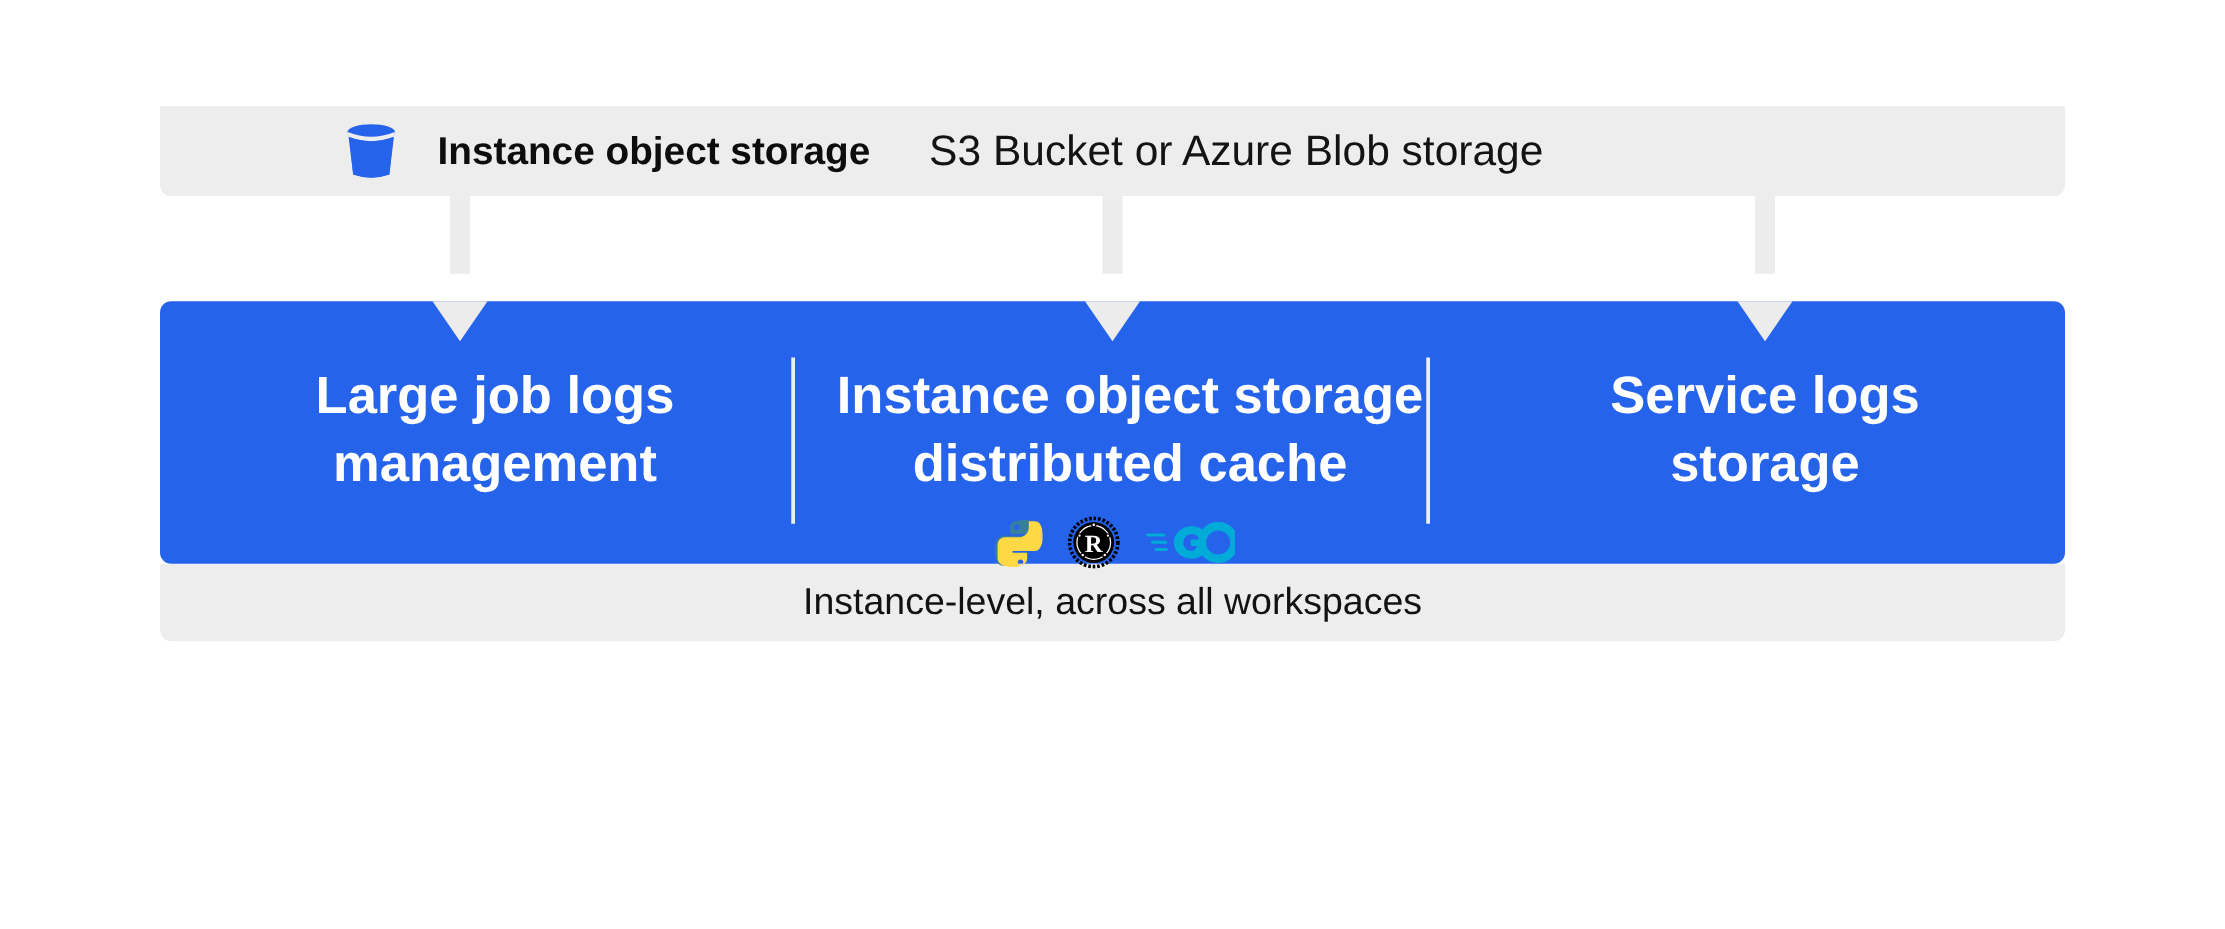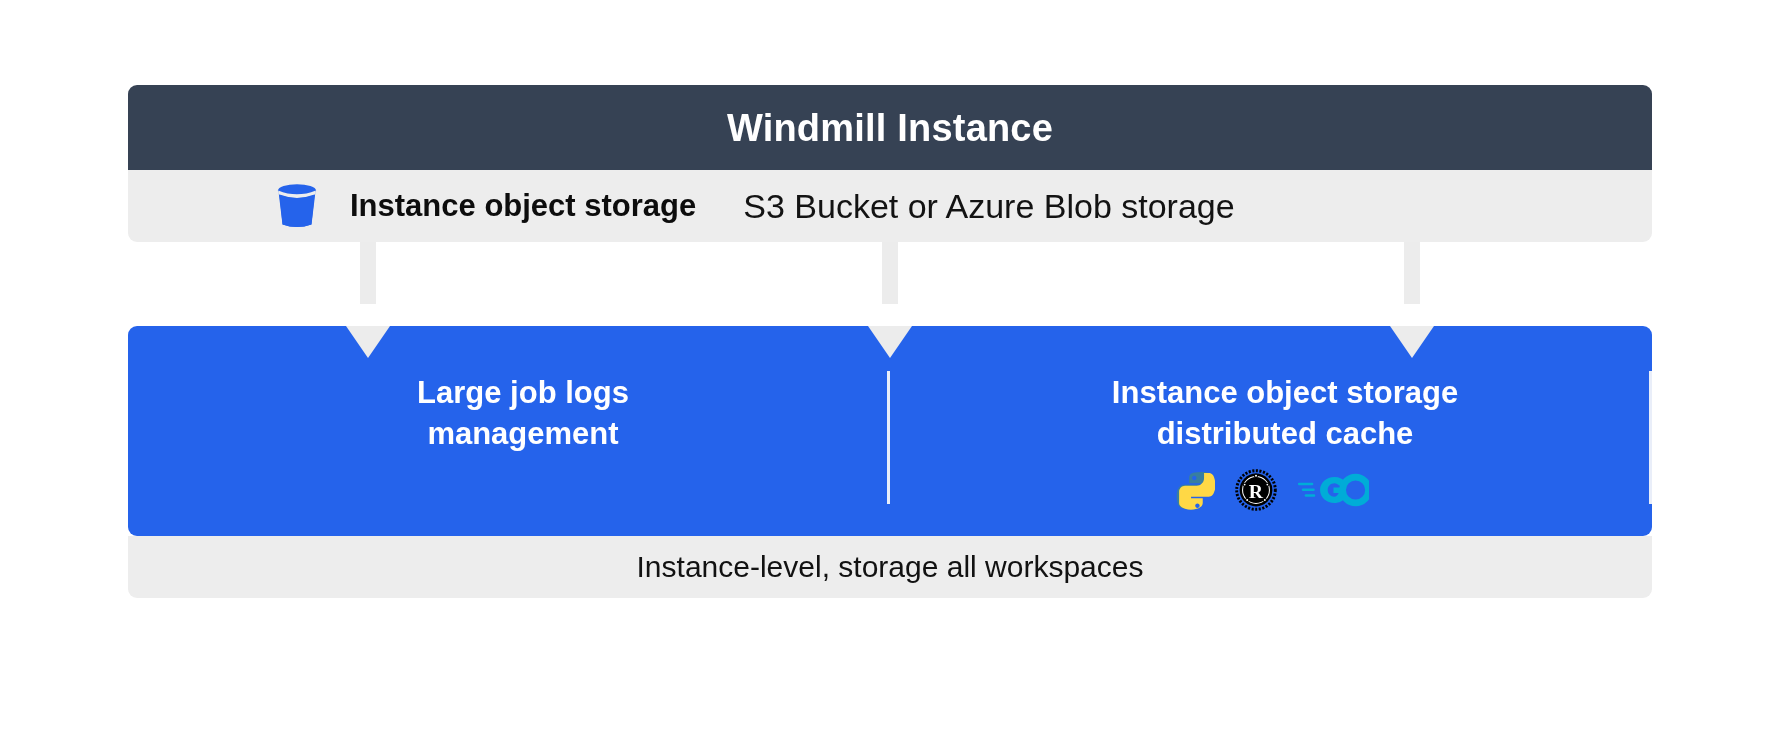--- a/index.html
+++ b/index.html
@@ -121,21 +121,21 @@
   }
   .col {
     flex: 1 1 0;
     position: relative;
     text-align: center;
     padding-top: 47px;
     box-sizing: border-box;
   }
   .col-title {
     color: #ffffff;
-    font-size: 31px;
+    font-size: 42px;
     font-weight: bold;
     line-height: 1.32;
     white-space: pre-line;
     padding-left: 28px;
   }
   .divider {
     position: absolute;
     top: 45px;
     right: 0;
     width: 3px;
@@ -166,23 +166,20 @@
     font-size: 30px;
     font-weight: normal;
   }
 </style>
 </head>
 <body>
 
 <div id="stage">
   <div class="diagram">
 
-    <div class="header-bar">
-      <div class="header-title">Windmill Instance</div>
-    </div>
 
     <div class="storage-row">
       <svg class="bucket-icon" viewBox="0 0 54 54">
         <ellipse cx="27" cy="11.5" rx="19" ry="6.2" fill="#2563eb"></ellipse>
         <path d="M8.6 13.2 L11.8 16.4 Q27 21.6 42.2 16.4 L45.4 13.2 L41.5 45.5 Q27 50.5 12.5 45.5 Z" fill="#2563eb"></path>
         <path d="M8.2 11.5 Q27 19.2 45.8 11.5 L45.4 15.4 Q27 22.6 8.6 15.4 Z" fill="#ededed"></path>
         <path d="M9.4 15.6 Q27 22.2 44.6 15.6 L41.4 45.6 Q27 50.6 12.6 45.6 Z" fill="#2563eb"></path>
       </svg>
       <div class="storage-title">Instance object storage</div>
       <div class="storage-sub">S3 Bucket or Azure Blob storage</div>
@@ -248,21 +245,25 @@
               <rect x="16" y="42" width="22" height="5" rx="2.5"></rect>
               <path d="M78 6 C61 6 48 18 48 33 C48 48 61 60 78 60 C88 60 96.5 55.5 101 48 L101 28 L76 28 L76 39 L87 39 C84.5 44 81.5 47 78 47 C70 47 64 41 64 33 C64 25 70 19 78 19 C82 19 85.5 21 88 24 L101.5 17 C96.5 10 88 6 78 6 Z"></path>
               <ellipse cx="122" cy="33" rx="27" ry="27" fill="none" stroke="#00ACD7" stroke-width="14"></ellipse>
             </g>
           </svg>
 
         </div>
         <div class="divider"></div>
       </div>
 
+      <div class="col">
+        <div class="col-title">Service logs
+storage</div>
+      </div>
 
     </div>
 
     <div class="footer-row">
-      <div class="footer-text">Instance-level, storage all workspaces</div>
+      <div class="footer-text">Instance-level, across all workspaces</div>
     </div>
 
   </div>
 </div>
 
 </body></html>

